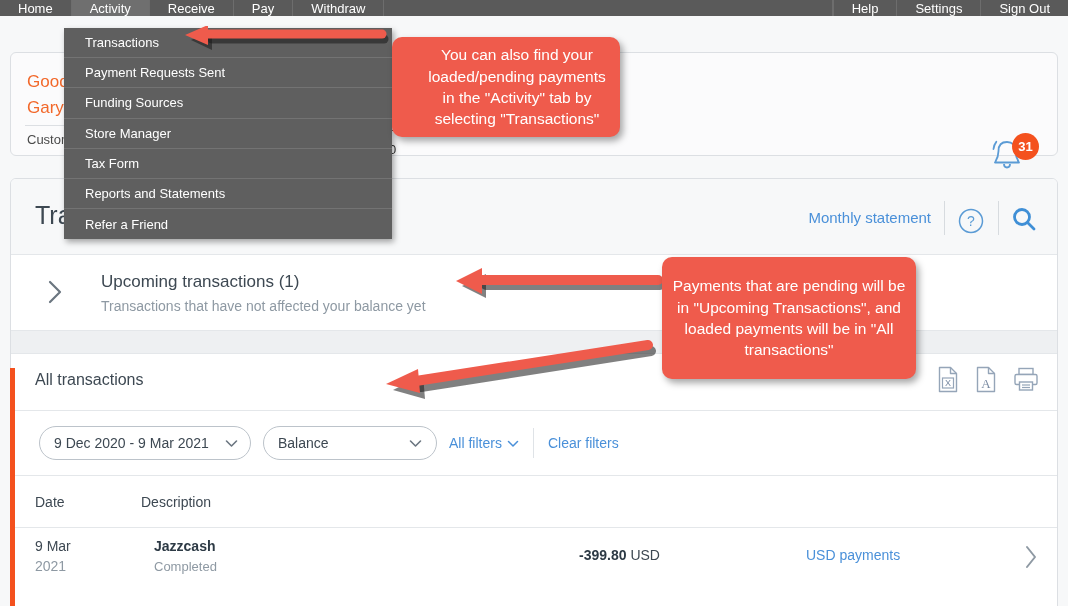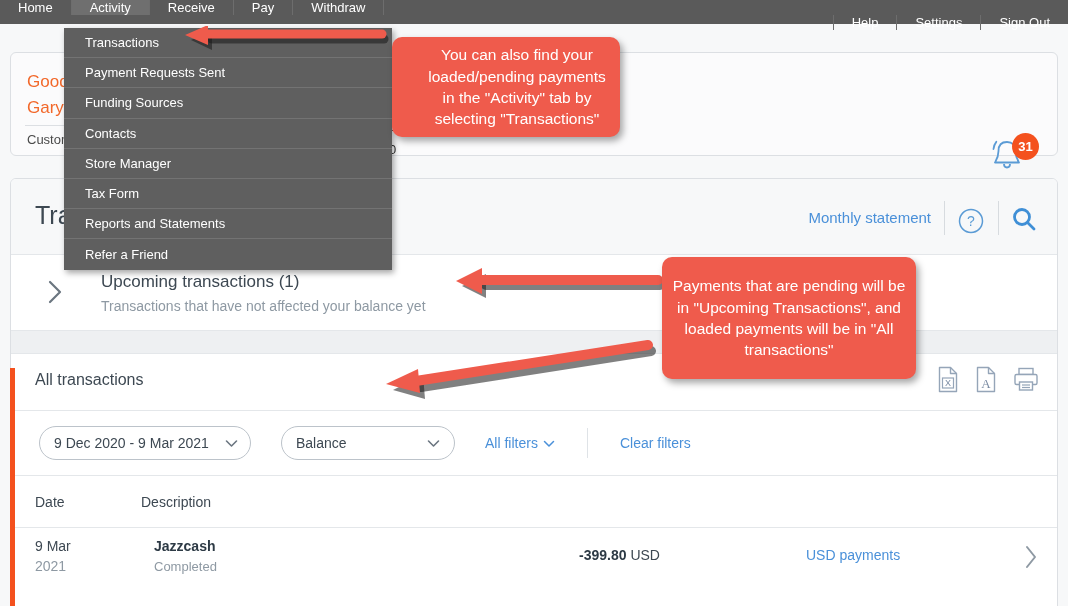--- a/index.html
+++ b/index.html
@@ -6,22 +6,22 @@
   html, body {
     width: 1068px; height: 606px;
     font-family: "Liberation Sans", sans-serif;
     background: #ffffff;
     overflow: hidden;
   }
   #root { position: relative; width: 1068px; height: 606px; background: #f7f8f9; }
 
   
   .topnav {
-    position: absolute; left: 0; top: 0; width: 1068px; height: 24px;
-    background: #5a5a5a; display: flex; align-items: stretch; z-index: 30; flex-direction: column;
+    position: absolute; left: 0; top: 0; width: 1068px; height: 16px;
+    background: #5a5a5a; display: flex; align-items: stretch; z-index: 30;
   }
   .nav-left { display: flex; align-items: stretch; }
   .nav-right { display: flex; align-items: stretch; margin-left: auto; }
   .nav-item {
     display: flex; align-items: center; justify-content: center;
     color: #ffffff; font-size: 13px; padding: 0 18px;
     border-right: 1px solid #6d6d6d; white-space: nowrap; cursor: pointer;
   }
   .nav-right .nav-item { border-right: none; border-left: 1px solid #6d6d6d; }
   .nav-item.active { background: #6f6f6f; }
@@ -80,21 +80,21 @@
   .up-title { position: absolute; left: 90px; top: 17px; font-size: 17px; color: #3d4852; }
   .up-sub { position: absolute; left: 90px; top: 43px; font-size: 14px; color: #8e99a3; }
 
   .grayband { height: 23px; background: #eef0f2; border-bottom: 1px solid #e4e7ea; }
 
   .alltx-row { position: relative; height: 57px; background: #ffffff; border-bottom: 1px solid #e4e7ea; }
   .alltx-title { position: absolute; left: 24px; top: 17px; font-size: 16px; color: #3d4852; }
   .exp-icons { position: absolute; right: 18px; top: 12px; display: flex; gap: 16px; }
   .exp-icon { cursor: pointer; }
 
-  .filters-row { position: relative; height: 65px; background: #fff; border-bottom: 1px solid #e4e7ea; display: flex; align-items: center; padding-left: 28px; gap: 18px; }
+  .filters-row { position: relative; height: 65px; background: #fff; border-bottom: 1px solid #e4e7ea; display: flex; align-items: center; padding-left: 28px; }
   .chip {
     height: 34px; border: 1px solid #bcc3ca; border-radius: 18px;
     display: flex; align-items: center; padding: 0 14px;
     font-size: 14px; color: #3d4852; cursor: pointer; background: #fff;
   }
   .chip .cv { white-space: nowrap; }
   .chip .cc { margin-left: auto; padding-left: 16px; color: #6b7680; }
   .chip-date { width: 212px; }
   .chip-type { width: 174px; margin-left: 12px; }
   .allfilters { margin-left: 12px; font-size: 14px; color: #4a90d9; cursor: pointer; display: flex; align-items: center; gap: 5px; white-space: nowrap; }
@@ -288,21 +288,20 @@
       </div>
     </div>
   </div>
 
   <div class="leftbar"></div>
 
   <div class="dropdown">
     <div class="dd-item">Transactions</div>
     <div class="dd-item">Payment Requests Sent</div>
     <div class="dd-item">Funding Sources</div>
-    <div class="dd-item">Contacts</div>
     <div class="dd-item">Store Manager</div>
     <div class="dd-item">Tax Form</div>
     <div class="dd-item">Reports and Statements</div>
     <div class="dd-item">Refer a Friend</div>
   </div>
 
   <svg class="arrow-svg" id="arrow-1" width="230" height="34" viewBox="0 0 230 34">
     <g transform="translate(2,3)">
       <path d="M214 10 L42 10" stroke="#1a1a1a" stroke-width="9" stroke-linecap="round" opacity="0.55"></path>
       <path d="M42 1 L21 11 L42 21 Z" fill="#1a1a1a" opacity="0.55"></path>

